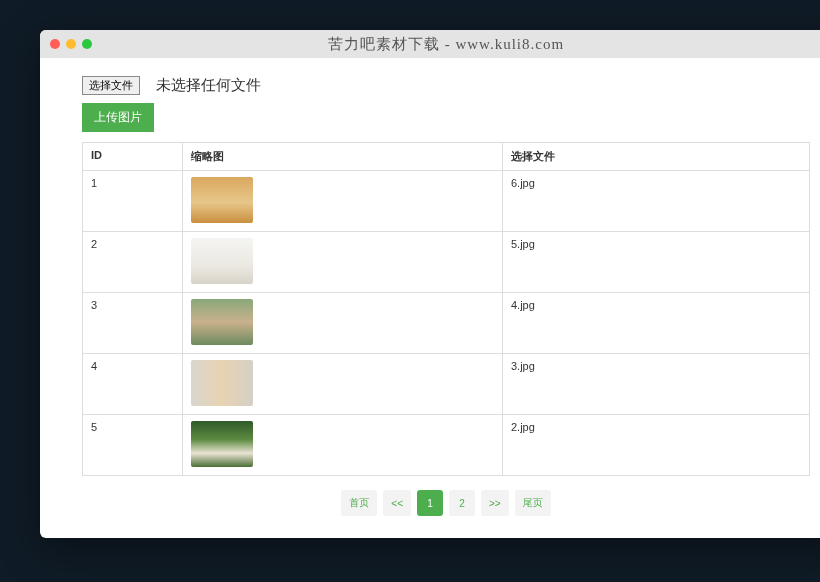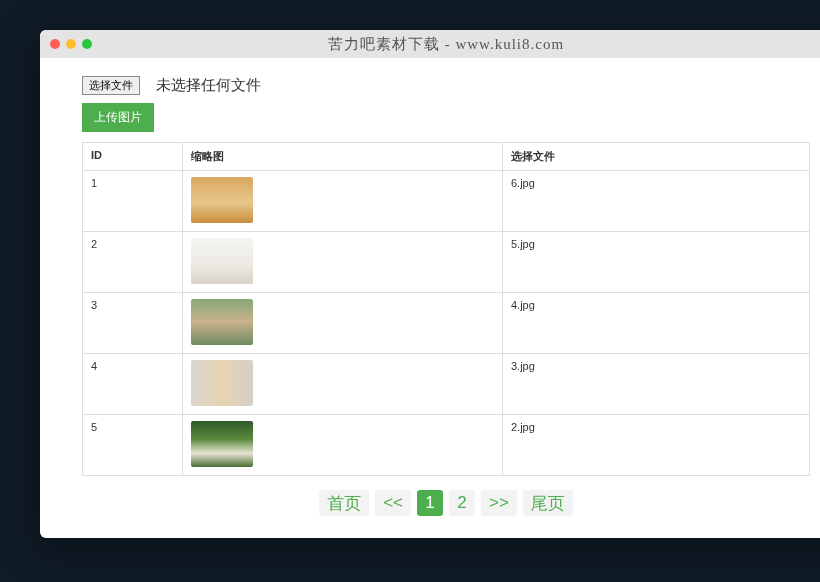--- a/index.html
+++ b/index.html
@@ -103,21 +103,21 @@
   .pg {
     min-width: 26px;
     height: 26px;
     padding: 0 8px;
     display: flex;
     align-items: center;
     justify-content: center;
     background: #f3f3f3;
     color: #4cae4c;
     border-radius: 3px;
-    font-size: 17px;
+    font-size: 10px;
     cursor: pointer;
   }
   .pg.active { background: #4cae4c; color: #fff; }
 </style>
 </head>
 <body>
 
 <div class="window">
   <div class="titlebar">
     <div class="dots">

